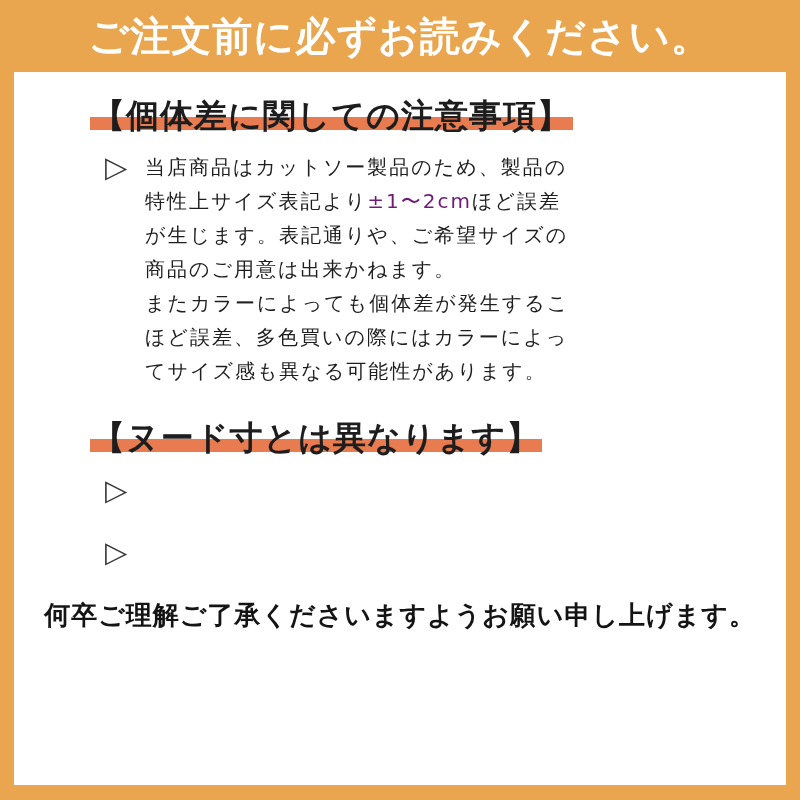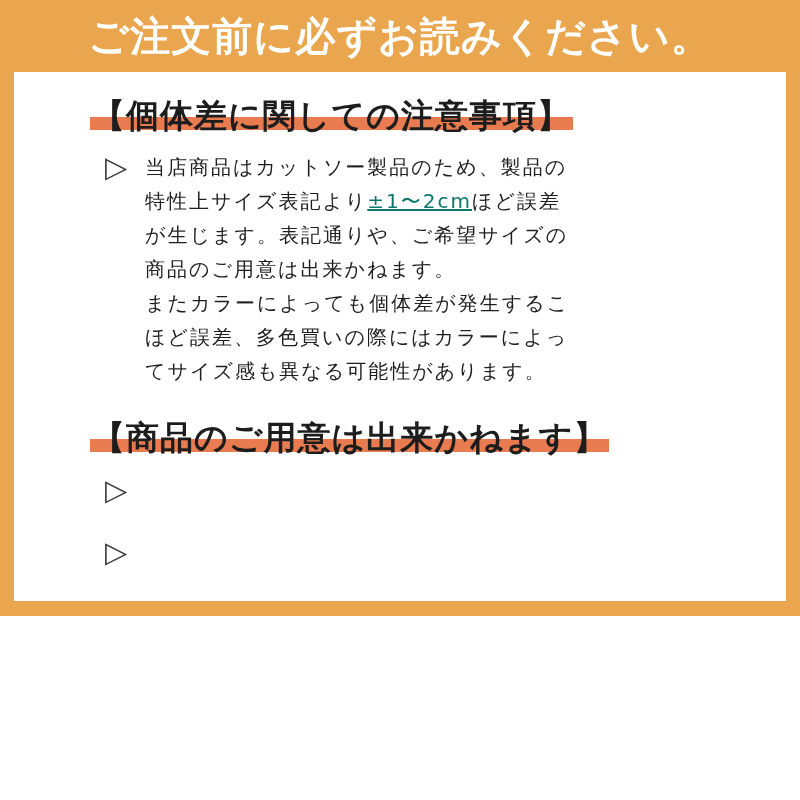--- a/index.html
+++ b/index.html
@@ -4,21 +4,21 @@
 <style>
   html, body {
     margin: 0;
     padding: 0;
     background: #ffffff;
     font-family: "DejaVu Sans", "Liberation Sans", sans-serif;
   }
   .frame {
     position: relative;
     width: 800px;
-    height: 616px;
+    height: 800px;
     background: #E9A64E;
     overflow: hidden;
     box-sizing: border-box;
     padding-left: 12px;
   }
   .banner {
     position: absolute;
     top: 0; left: 0; right: 0;
     height: 72px;
     display: flex;
@@ -79,21 +79,21 @@
     margin-right: 10px;
   }
   .bullet-text {
     font-size: 20px;
     line-height: 34px;
     letter-spacing: 2px;
     color: #1e1e1e;
     font-weight: 500;
   }
   .bullet-line { white-space: nowrap; }
-  .red { color: #0f766e; text-decoration: underline; }
+  .red { color: #701a75; }
   .footer-line {
     margin-top: 2px;
     text-align: center;
     font-size: 26px;
     line-height: 36px;
     font-weight: bold;
     letter-spacing: 1px;
     color: #141414;
     white-space: nowrap;
   }
@@ -117,21 +117,21 @@
               <div class="bullet-line"><span>特性上サイズ表記より</span><span class="red">±1〜2cm</span><span>ほど誤差</span></div>
               <div class="bullet-line"><span>が生じます。表記通りや、ご希望サイズの</span></div>
               <div class="bullet-line"><span>商品のご用意は出来かねます。</span></div>
               <div class="bullet-line"><span>またカラーによっても個体差が発生するこ</span></div>
               <div class="bullet-line"><span>ほど誤差、多色買いの際にはカラーによっ</span></div>
               <div class="bullet-line"><span>てサイズ感も異なる可能性があります。</span></div>
             </div>
           </div>
         </div>
         <div class="section">
-          <div class="section-heading"><span class="heading-highlight">【商品のご用意は出来かねます】</span></div>
+          <div class="section-heading"><span class="heading-highlight">【ヌード寸とは異なります】</span></div>
           <div class="bullet-row tight-top">
             <span class="bullet-marker">▷</span>
           </div>
           <div class="bullet-row wide-top">
             <span class="bullet-marker">▷</span>
           </div>
         </div>
       </div>
     <div class="footer-line">何卒ご理解ご了承くださいますようお願い申し上げます。</div>
   </div>

